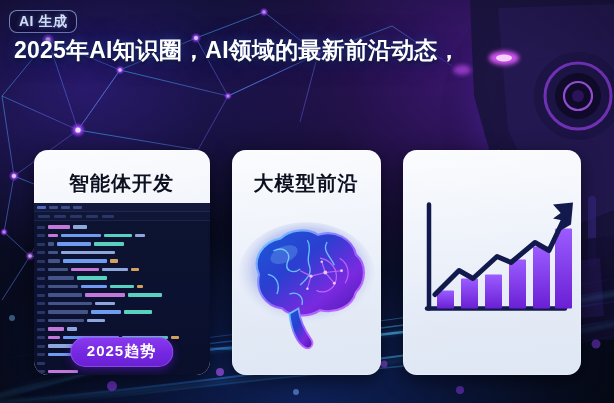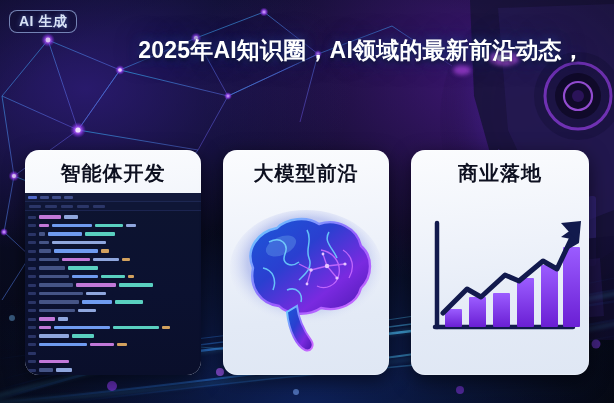--- a/index.html
+++ b/index.html
@@ -48,21 +48,21 @@
     letter-spacing: 0.5px;
     line-height: 1.15;
     background: rgba(10,14,40,0.30);
     text-shadow: 0 0 5px rgba(120,160,255,0.5);
   }
   
   .headline {
     position: absolute;
     left: 0; right: 15px;
     top: 34px;
-    text-align: right;
+    text-align: left;
     color: #ffffff;
     font-size: 23px;
     font-weight: 700;
     line-height: 1.42;
     letter-spacing: 0.2px;
     padding: 0 14px;
     box-sizing: border-box;
     text-shadow:
        0 0 10px rgba(40,60,150,0.95),
        0 2px 4px rgba(0,0,0,0.85),
@@ -87,25 +87,25 @@
     position: relative;
     border-radius: 14px;
     background: linear-gradient(175deg, #fbfcfe 0%, #eef2fa 42%, #e3eaf6 74%, #dfe7f4 100%);
     box-shadow: 0 6px 20px rgba(0,0,0,0.55), 0 0 0 1px rgba(255,255,255,0.25) inset;
     overflow: hidden;
     display: flex;
     flex-direction: column;
     align-items: center;
   }
   .card-1 { width: 176px; }
-  .card-2 { width: 166px; }
+  .card-2 { width: 149px; }
   .card-3 { width: 178px; }
 
   .card-title {
-    margin-top: 10px;
+    margin-top: 20px;
     font-size: 20px;
     font-weight: 700;
     color: #0d1020;
     letter-spacing: 1px;
     text-shadow: 0 1px 0 rgba(255,255,255,0.6);
     z-index: 3;
   }
   .card-body {
     position: relative;
     flex: 1;
@@ -451,20 +451,21 @@
               </div>
             <div class="cl">
                 <span class="gut"></span>
                 <span class="tok t-cmt" style="width:14px"></span>
                 <span class="tok t-var" style="width:16px"></span>
               </div>
 
           </div>
         </div>
       </div>
+      <div class="pill">2025趋势</div>
     </div>
 
     <div class="card card-2">
       <div class="card-title">大模型前沿</div>
       <div class="card-body">
         <div class="brain-wrap">
           <svg viewBox="0 0 166 150" xmlns="http://www.w3.org/2000/svg" style="width:100%;height:100%">
             <defs>
               <radialGradient id="brainGlow" cx="50%" cy="45%" r="55%">
                 <stop offset="0%" stop-color="#b15cff" stop-opacity="0.55"></stop>
@@ -516,21 +517,20 @@
             <path d="M74 100 C 76 116, 82 126, 88 134 C 92 140, 88 146, 82 144
                      C 74 140, 66 126, 64 106 Z" fill="url(#brainBody)" stroke="url(#brainEdge)" stroke-width="2"></path>
 
             <ellipse cx="58" cy="40" rx="16" ry="9" fill="#9fe8ff" opacity="0.22" transform="rotate(-24 58 40)"></ellipse>
           </svg>
         </div>
       </div>
     </div>
 
     <div class="card card-3">
-      <div class="card-title">商业落地</div>
       <div class="card-body">
         <div class="chart-wrap">
           <svg viewBox="0 0 178 140" xmlns="http://www.w3.org/2000/svg" style="width:100%;height:100%">
             <defs>
               <linearGradient id="barGrad" x1="0" y1="0" x2="0" y2="1">
                 <stop offset="0%" stop-color="#9b5cff"></stop>
                 <stop offset="100%" stop-color="#6a1fd4"></stop>
               </linearGradient>
             </defs>
 

